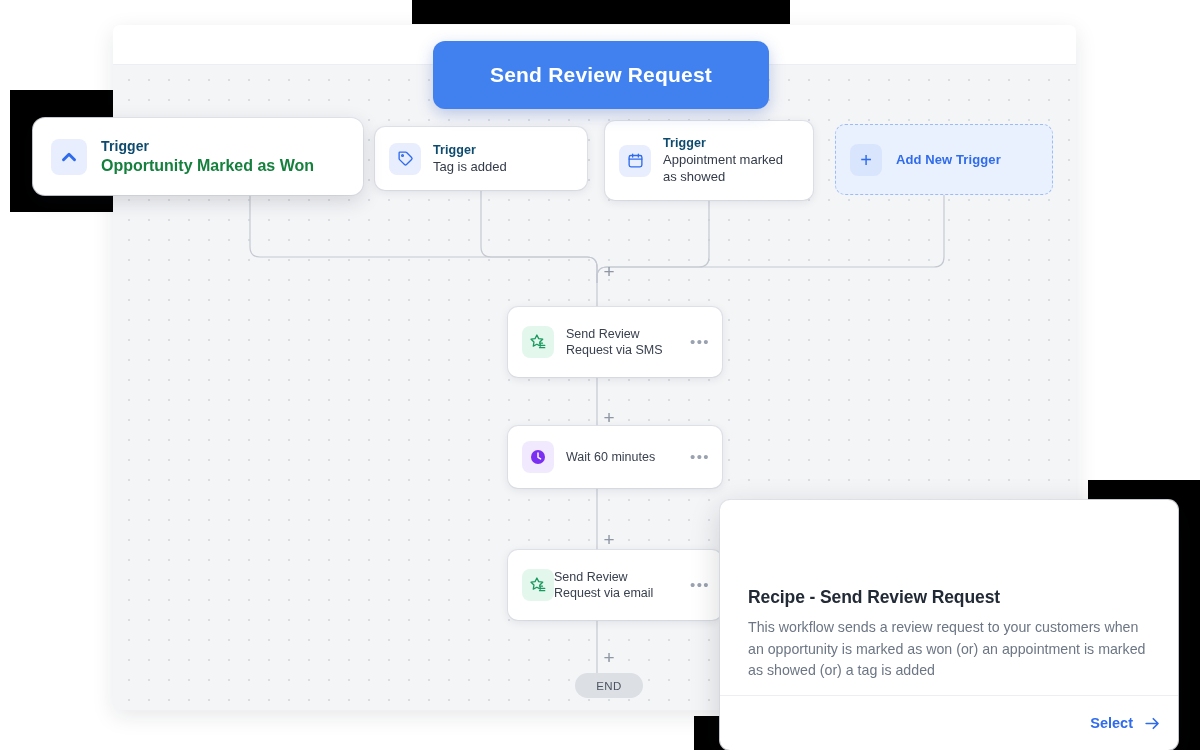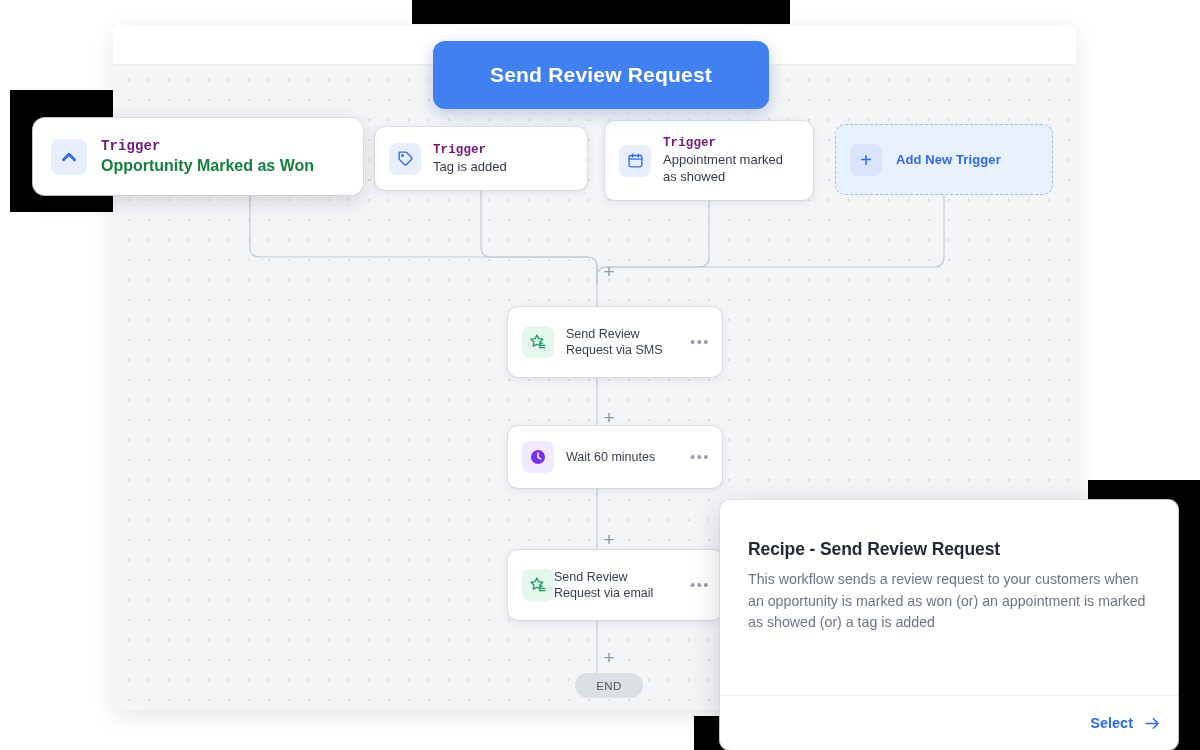--- a/index.html
+++ b/index.html
@@ -50,21 +50,21 @@
   }
   .icon-box {
     width:32px; height:32px; border-radius:8px;
     display:flex; align-items:center; justify-content:center;
     flex:0 0 32px;
   }
   .ic-blue  { background:#e8eefe; }
   .ic-green { background:#e4f7ec; }
   .ic-purple{ background:#f1e9fd; }
   .card-text { display:flex; flex-direction:column; justify-content:center; }
-  .t-label { font-size:12.5px; color:#701a75; font-weight:600; line-height:15px; letter-spacing:.1px;font-family:Liberation Mono, monospace; }
+  .t-label { font-size:12.5px; color:#0c4a6e; font-weight:600; line-height:15px; letter-spacing:.1px; }
   .t-title { font-size:13px; color:#333b49; line-height:17px; }
 
   
   #trig0 { left:-80px; top:93px; width:330px; height:77px; padding:0 18px; gap:14px; border-radius:12px;
            box-shadow: 0 6px 20px rgba(25,32,48,.16), 0 0 0 1px rgba(228,231,237,.9); }
   #trig0 .icon-box { width:36px; height:36px; flex:0 0 36px; }
   #trig0 .t-label { font-size:14px; line-height:18px; }
   #trig0 .t-title { font-size:16px; line-height:21px; color:#15803d;font-weight:bold; }
 
   #trig1 { left:262px; top:102px; width:212px; height:63px; padding:0 14px; gap:12px; }
@@ -114,21 +114,21 @@
     margin-top: 31px;
   }
 
   
   #recipe {
     position:absolute; left:720px; top:500px; width:458px; height:250px;
     background:#fff; border-radius:10px;
     box-shadow: 0 8px 30px rgba(20,26,40,.18), 0 0 0 1px rgba(232,234,238,.9);
     overflow:hidden;
   }
-  #recipe-body { padding:39px 28px 0 28px; }
+  #recipe-body { padding:39px 28px 0 28px;margin-top:48px; }
   #recipe-title { font-size:17.5px; font-weight:700; color:#222a36; letter-spacing:-.1px; }
   #recipe-desc { margin-top:9px; font-size:14.2px; line-height:21.5px; color:#6c7684; }
   #recipe-footer {
     position:absolute; left:0; bottom:0; width:100%; height:55px;
     border-top:1px solid #eceef1;
     display:flex; align-items:center; justify-content:flex-end; padding-right:16px;
   }
   #select-link {
     display:flex; align-items:center; gap:10px;
     color:#2f6bed; font-size:14.5px; font-weight:600; cursor:pointer;

